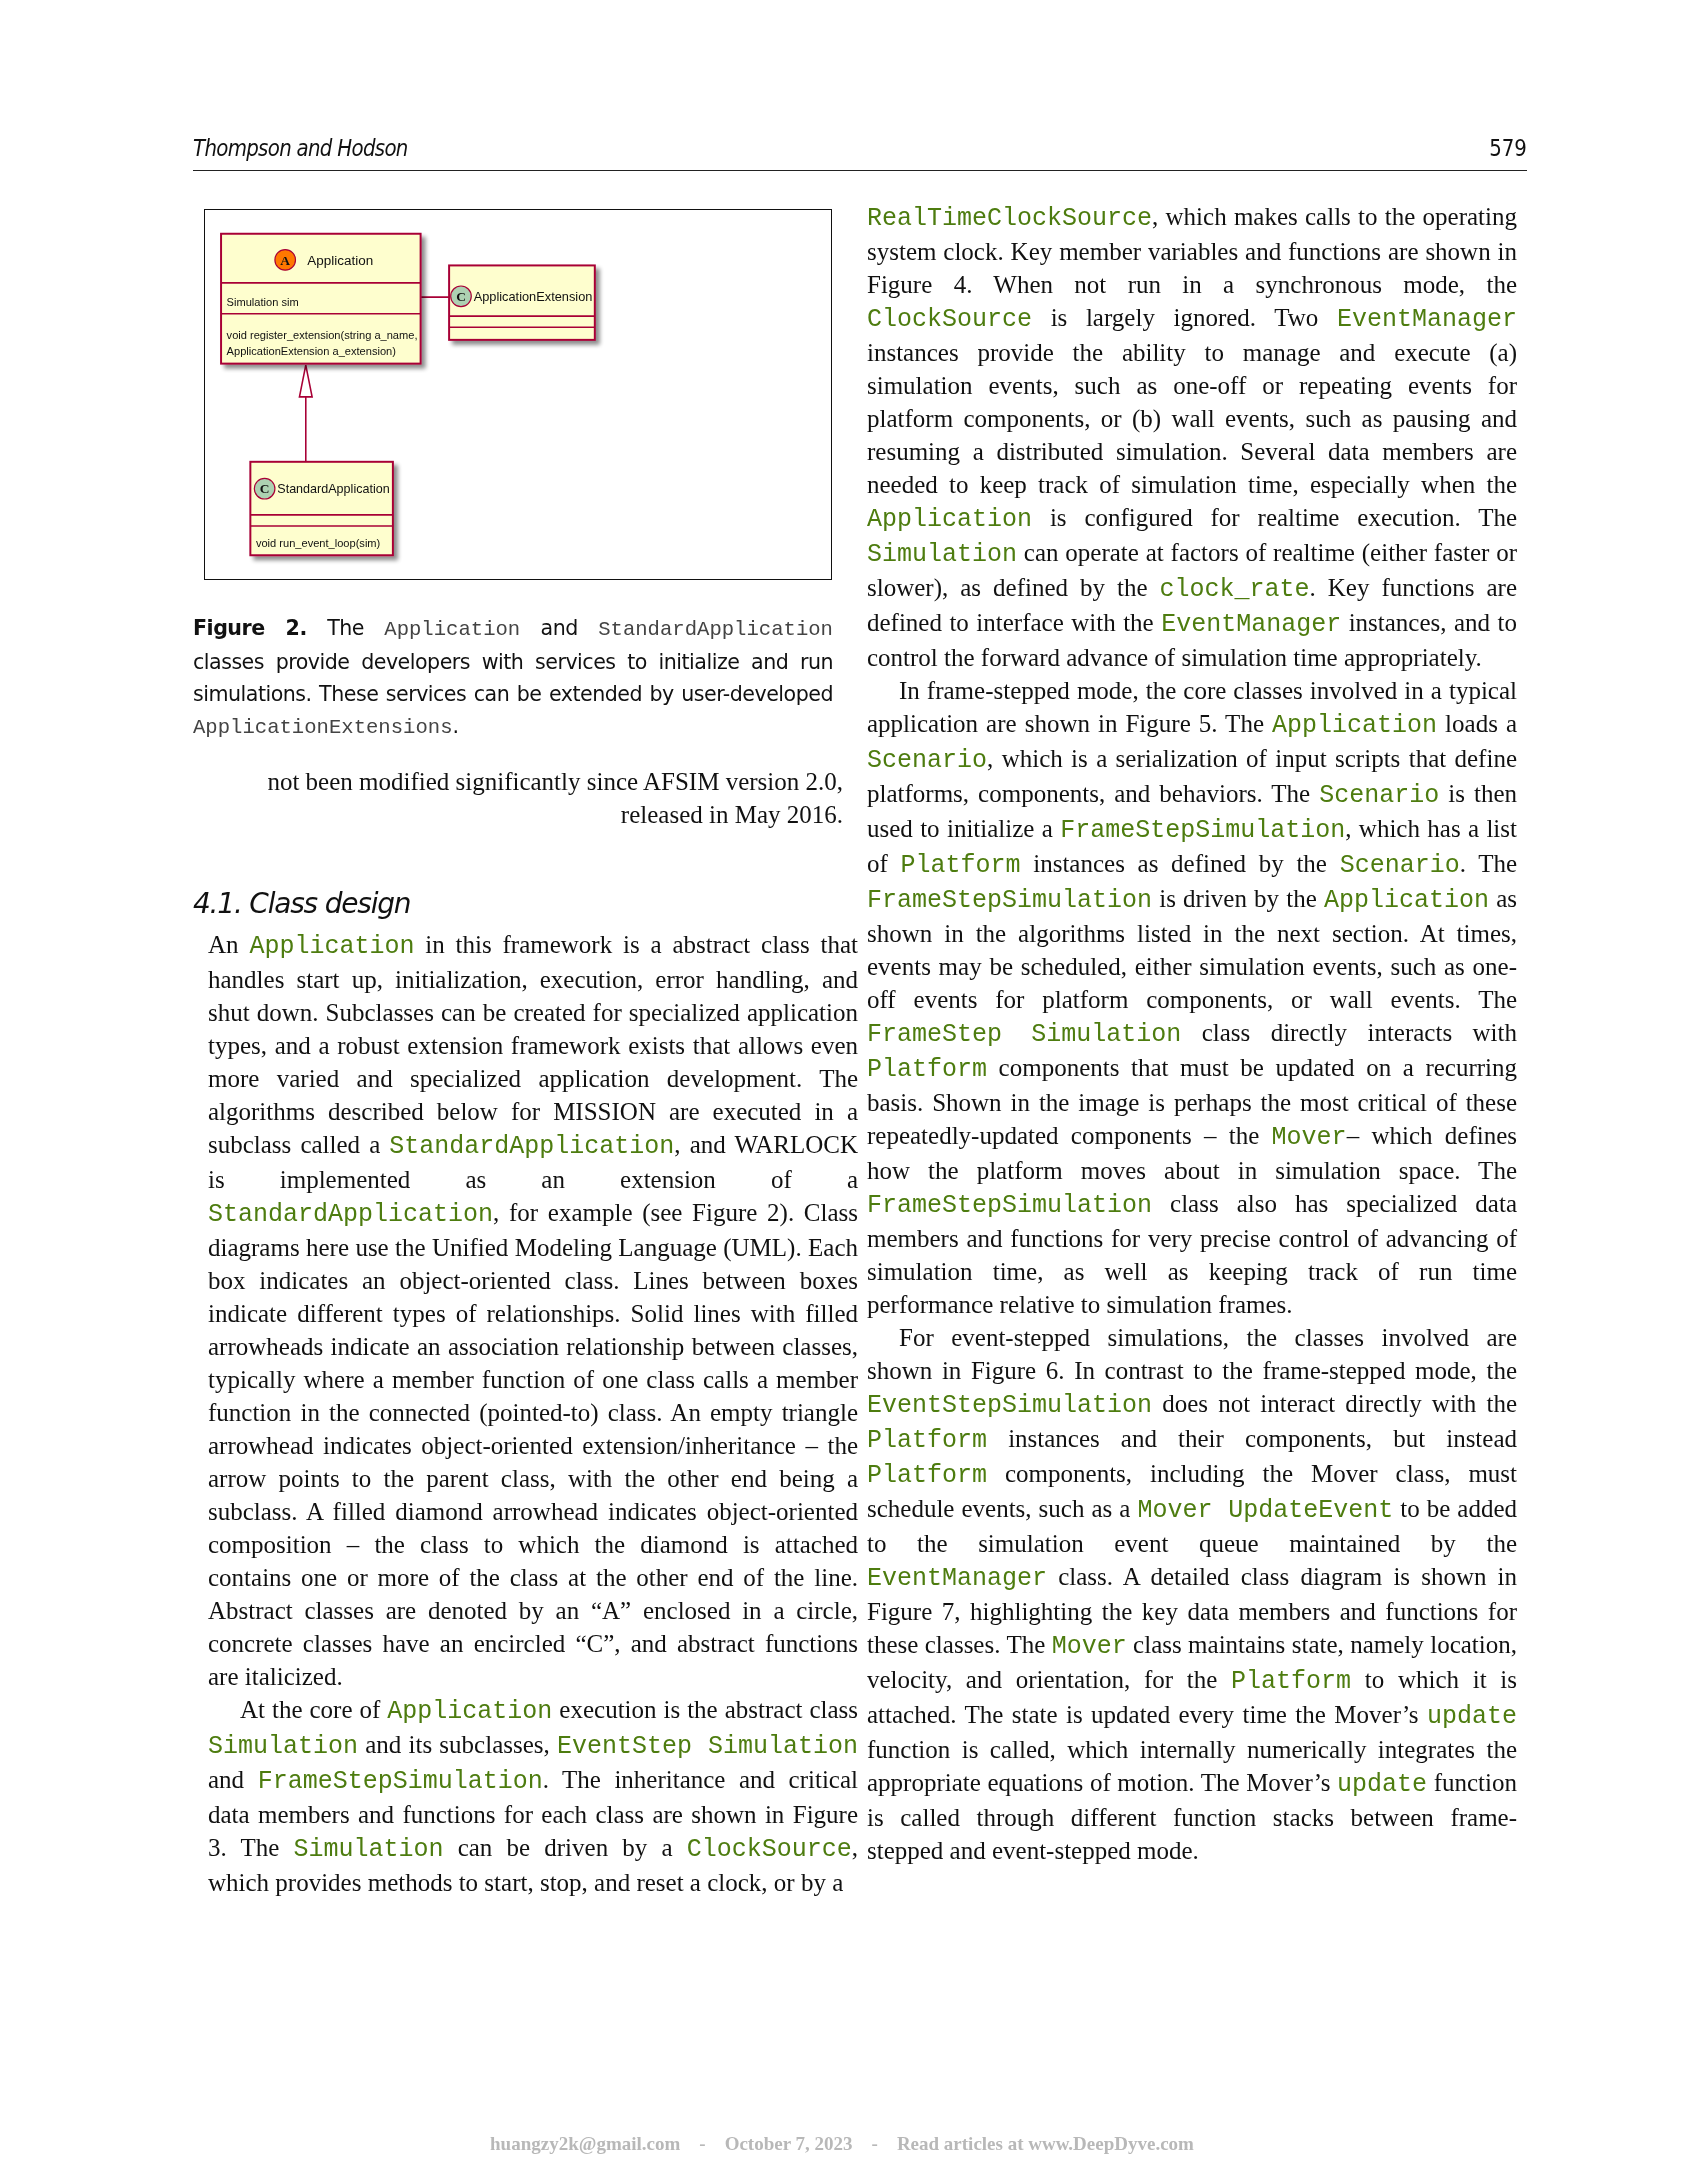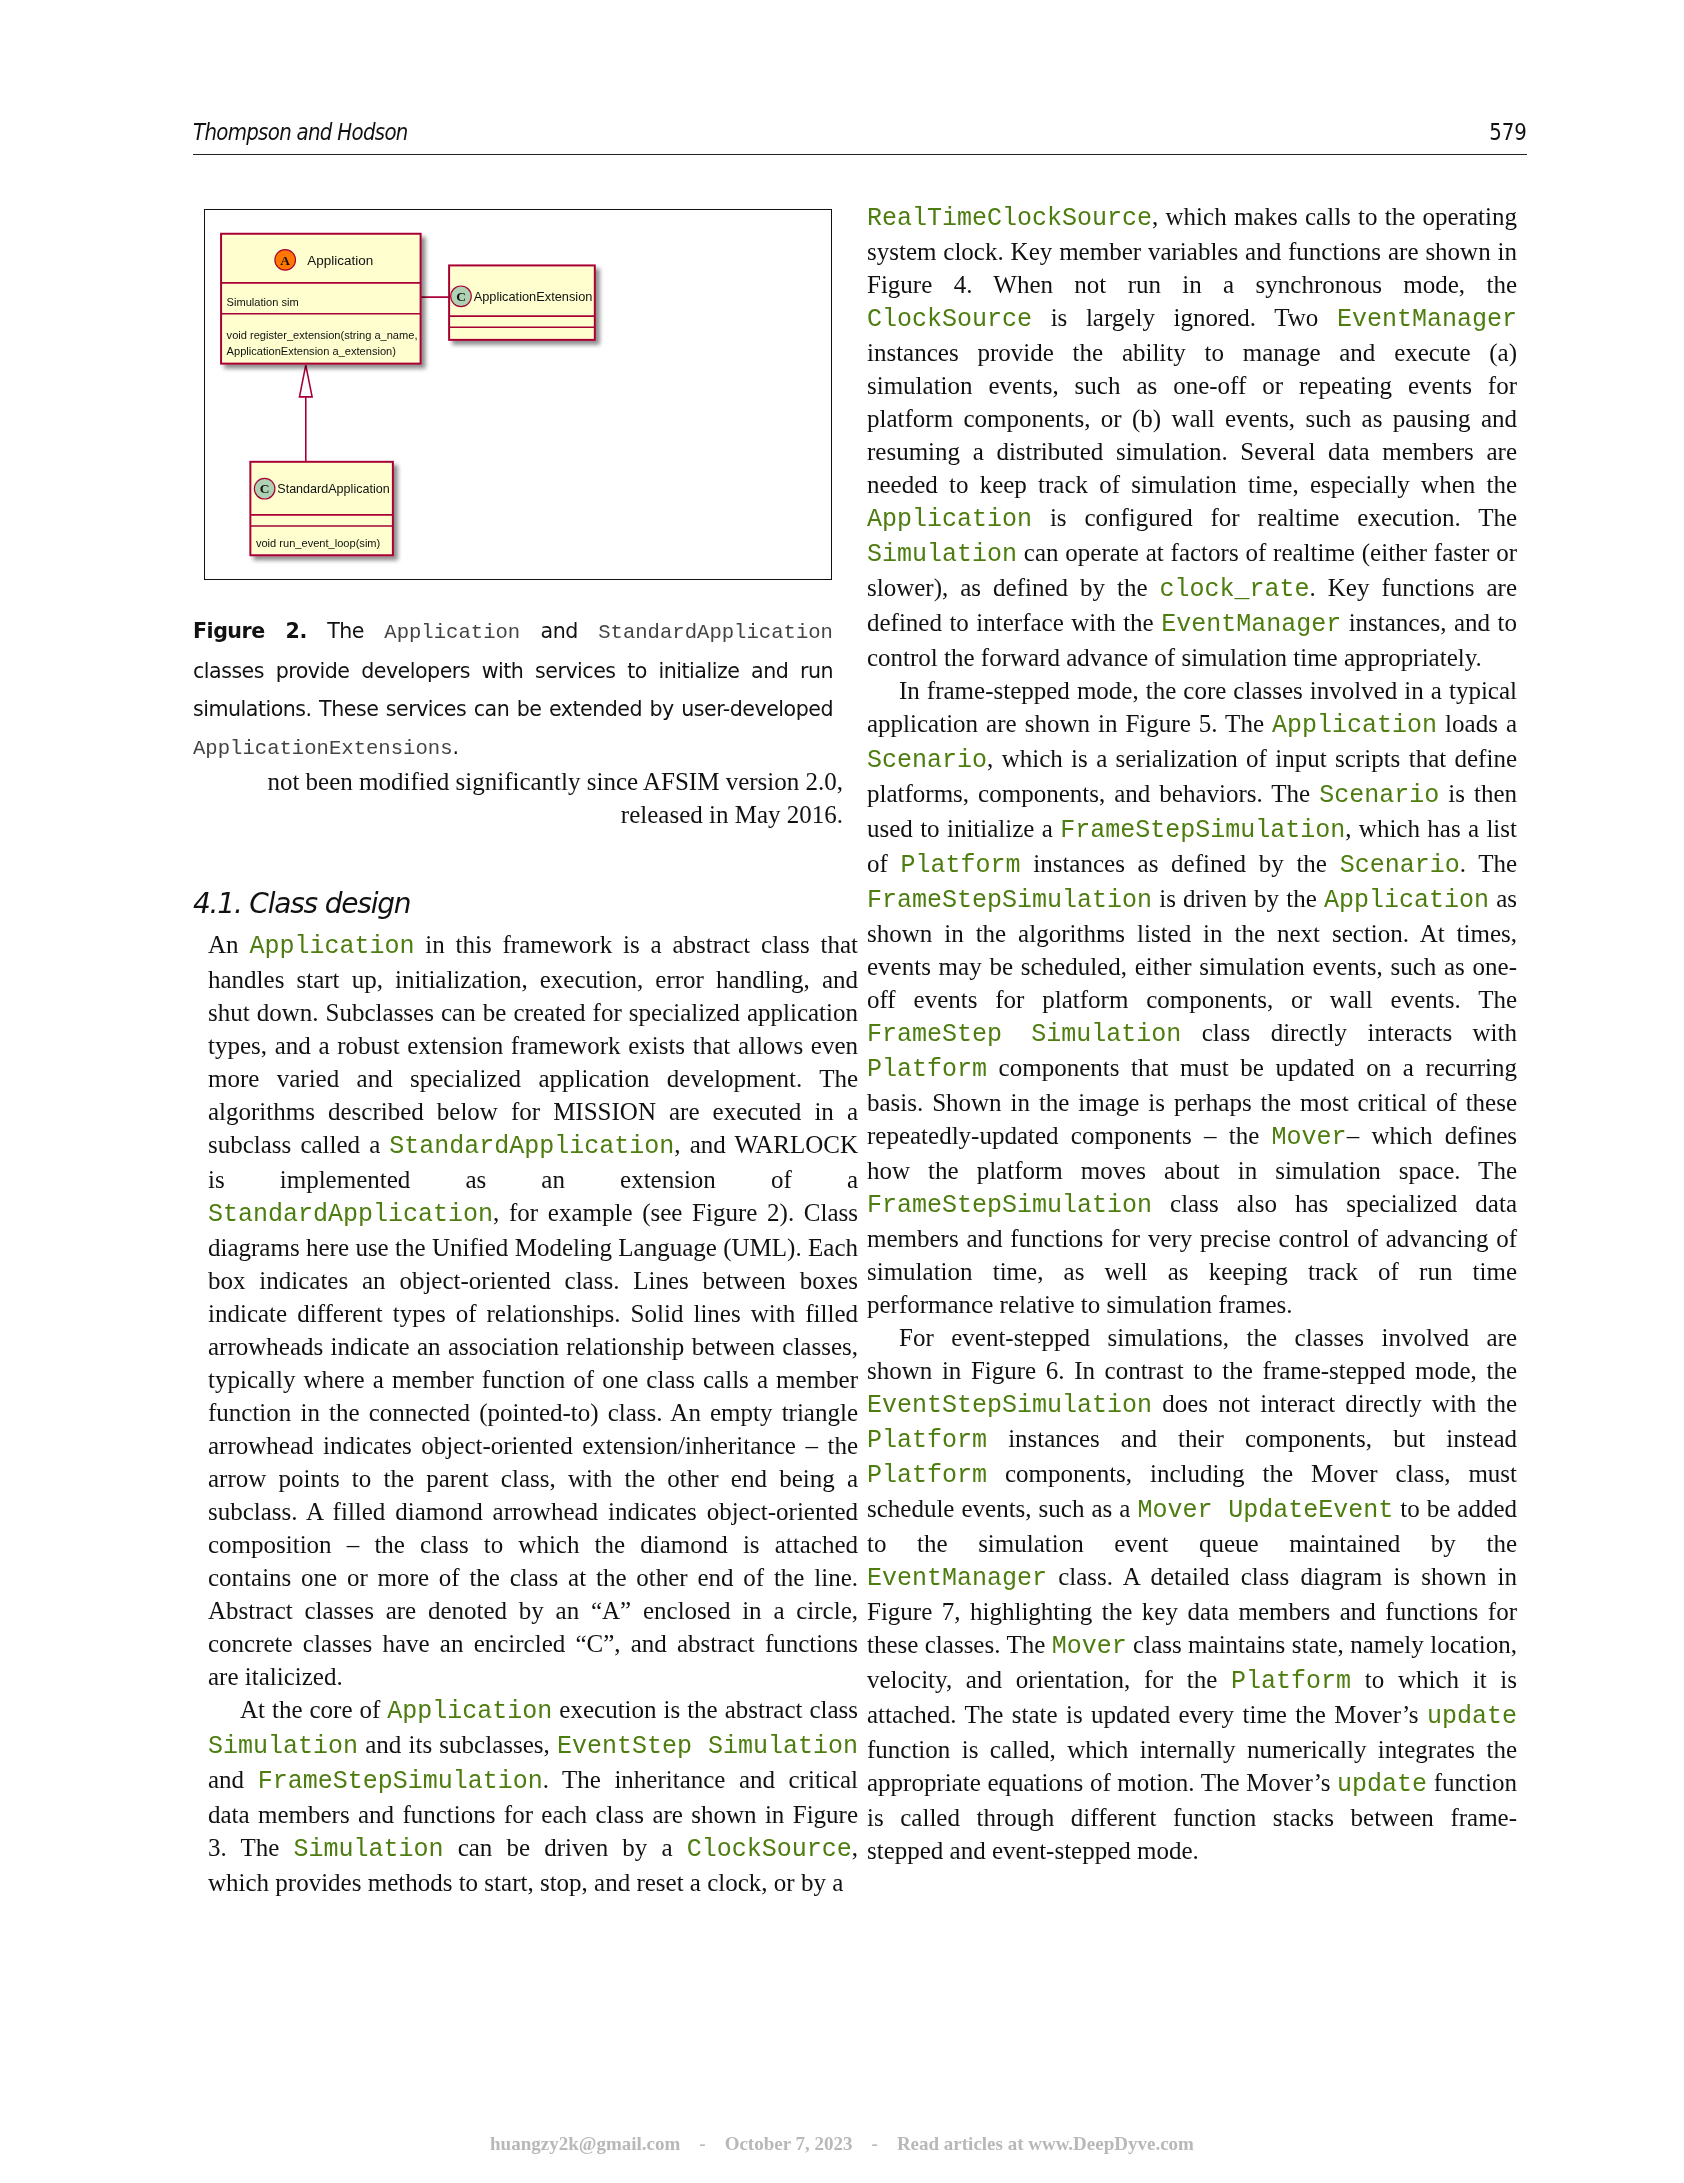--- a/index.html
+++ b/index.html
@@ -1,29 +1,29 @@
 <!DOCTYPE html>
 <html style="font-size:12.7px"><head>
 <meta charset="utf-8">
 <style>
   html, body { margin: 0; padding: 0; background: #ffffff; }
   body { width: 1684px; height: 2183px; position: relative; overflow: hidden; color: #111; }
-  .running-head { position: absolute; left: 193px; top: 116px; width: 1334px; height: 38px; border-bottom: 1.6px solid #222; }
+  .running-head { position: absolute; left: 193px; top: 132px; width: 1334px; height: 38px; border-bottom: 1.6px solid #222; }
   .rh-authors { position: absolute; left: 0; top: 3.2px; font-family: "DejaVu Sans", sans-serif; font-style: italic; font-size: 23px; letter-spacing: -0.8px; transform: scaleX(0.86); transform-origin: left center; }
   .rh-page { position: absolute; right: 0; top: 3.2px; font-family: "DejaVu Sans", sans-serif; font-size: 23px; transform: scaleX(0.86); transform-origin: right center; }
 
   .col { position: absolute; top: 0; width: 650px; font-family: "Liberation Serif", serif; font-size: 25px; line-height: 33px; text-align: justify; }
   .col-left { left: 193px; }
   .col-right { left: 867px; }
   .mono { font-family: "Liberation Mono", monospace; color: #4d7c0f; font-size: 25px; }
   .p { margin: 0; }
   .indent { text-indent: 32px; }
 
   .figure-box { position: absolute; left: 204px; top: 209px; width: 626px; height: 369px; border: 1.6px solid #111; background: #fff; }
-  .fig-caption { position: absolute; left: 193px; top: 612px; width: 640px; font-family: "DejaVu Sans", sans-serif; font-size: 20.6px; line-height: 38px; text-align: justify; letter-spacing: -0.5px; }
+  .fig-caption { position: absolute; left: 193px; top: 612px; width: 640px; font-family: "DejaVu Sans", sans-serif; font-size: 20.6px; line-height: 32px; text-align: justify; letter-spacing: -0.5px; }
   .fig-caption .label { font-weight: bold; }
   .fig-caption .mono { font-size: 20.6px; color: #444; letter-spacing: 0; }
 
   .section-heading { position: absolute; left: 193px; top: 887px; font-family: "DejaVu Sans", sans-serif; font-style: italic; font-size: 28px; letter-spacing: -1.2px; text-align: right; }
 
   .footer { position: absolute; left: 0; width: 1684px; top: 2133px; text-align: center; font-family: "Liberation Serif", serif; font-weight: bold; font-size: 19px; color: #b8b8b8; }
   .footer span { margin: 0 9.5px; }
 </style>
 </head>
 <body>

